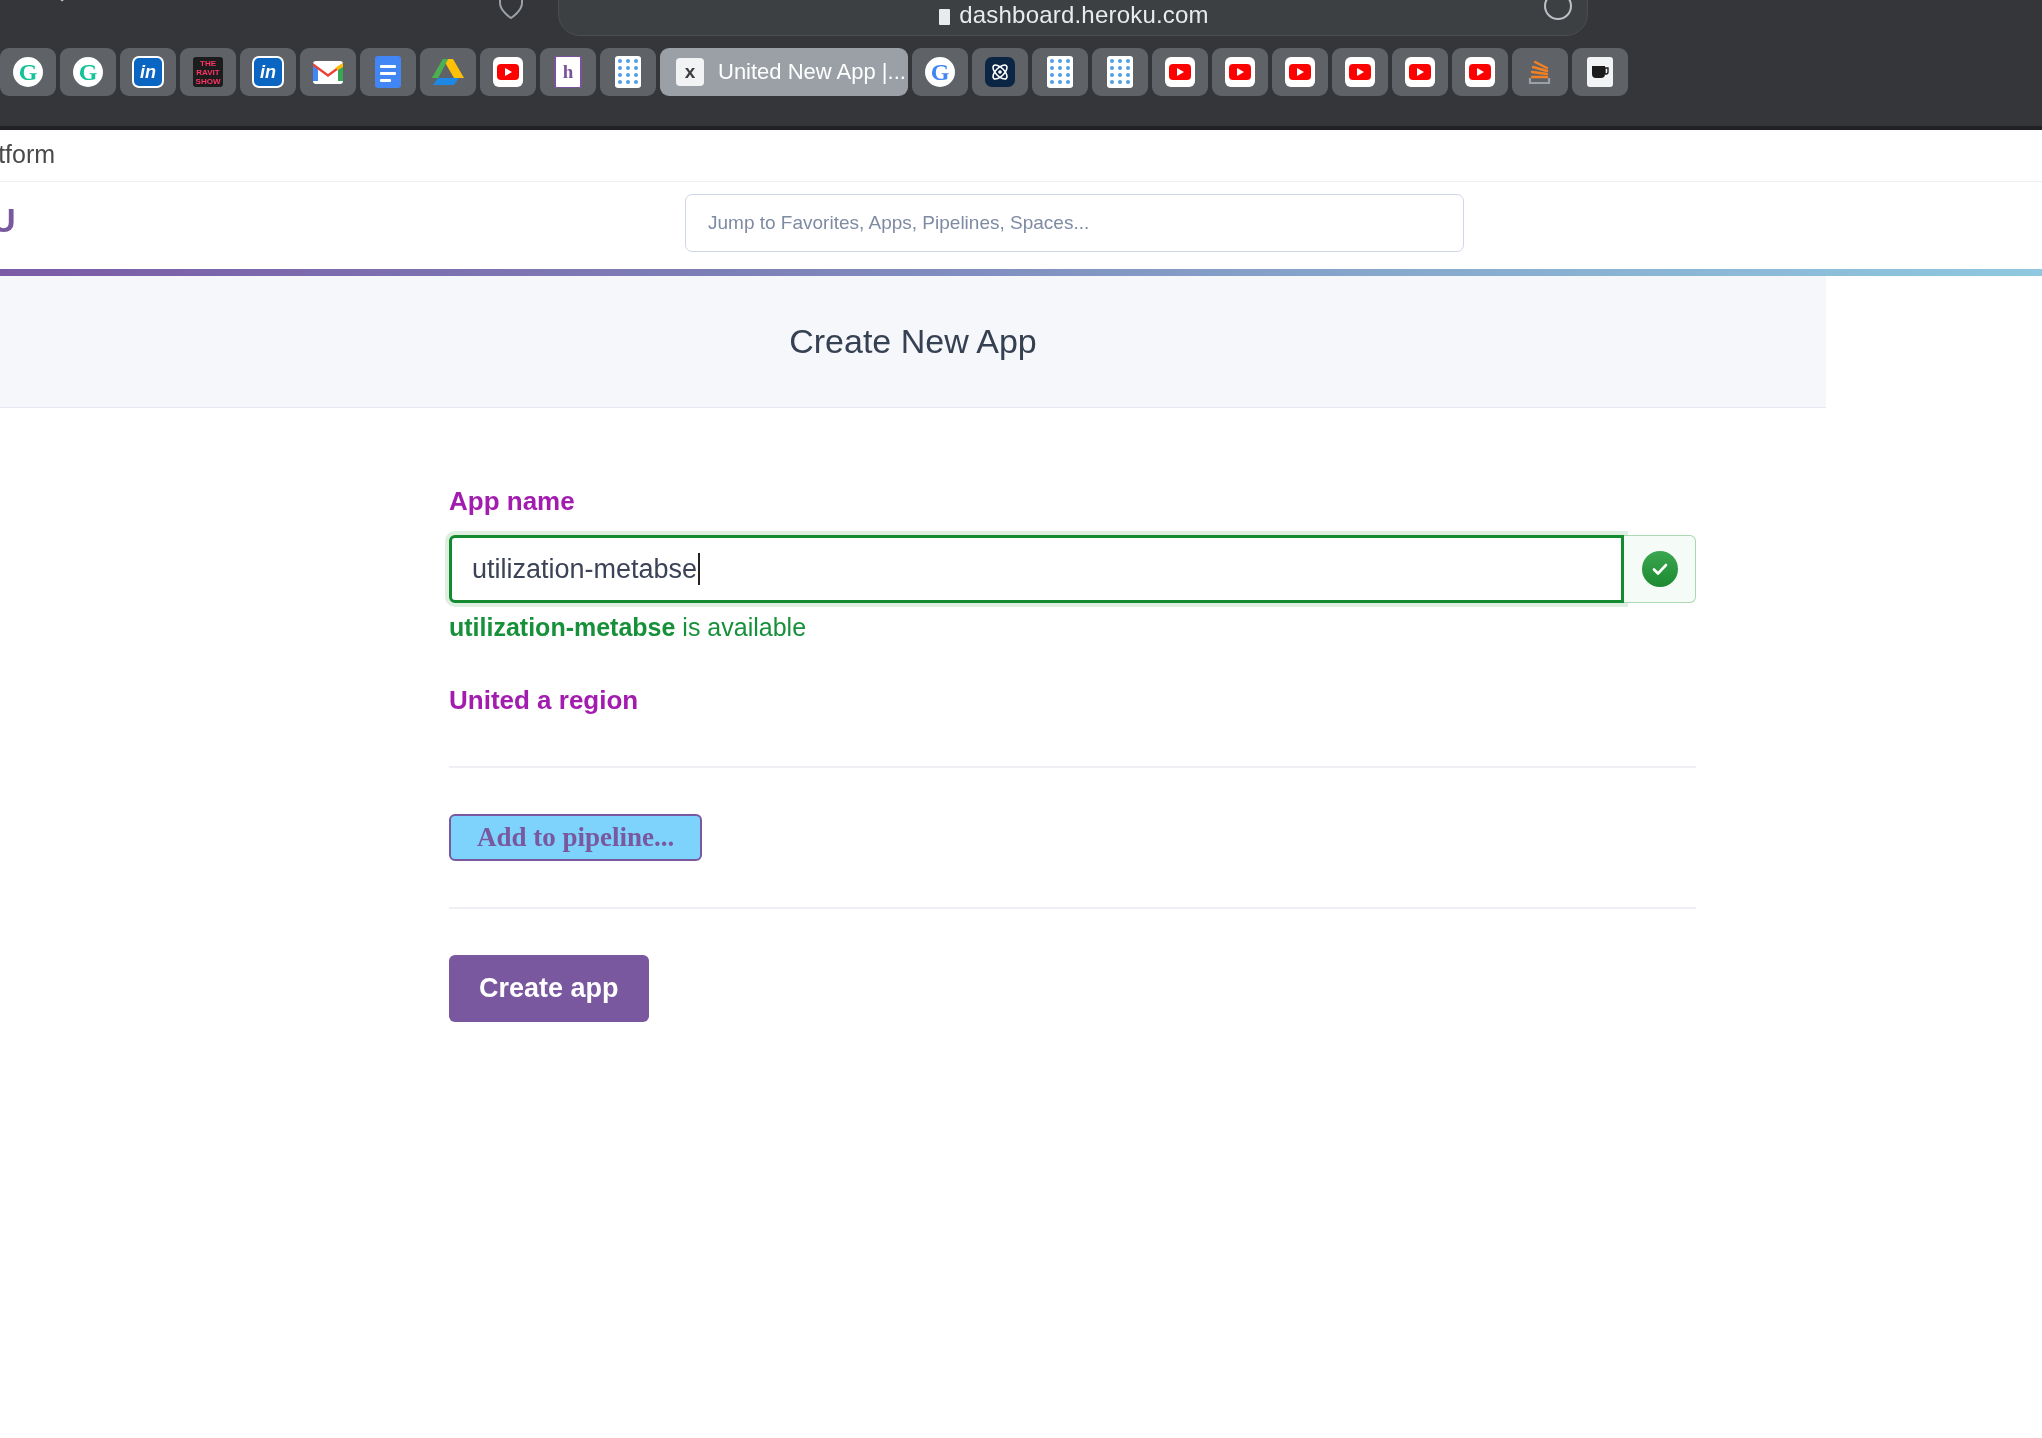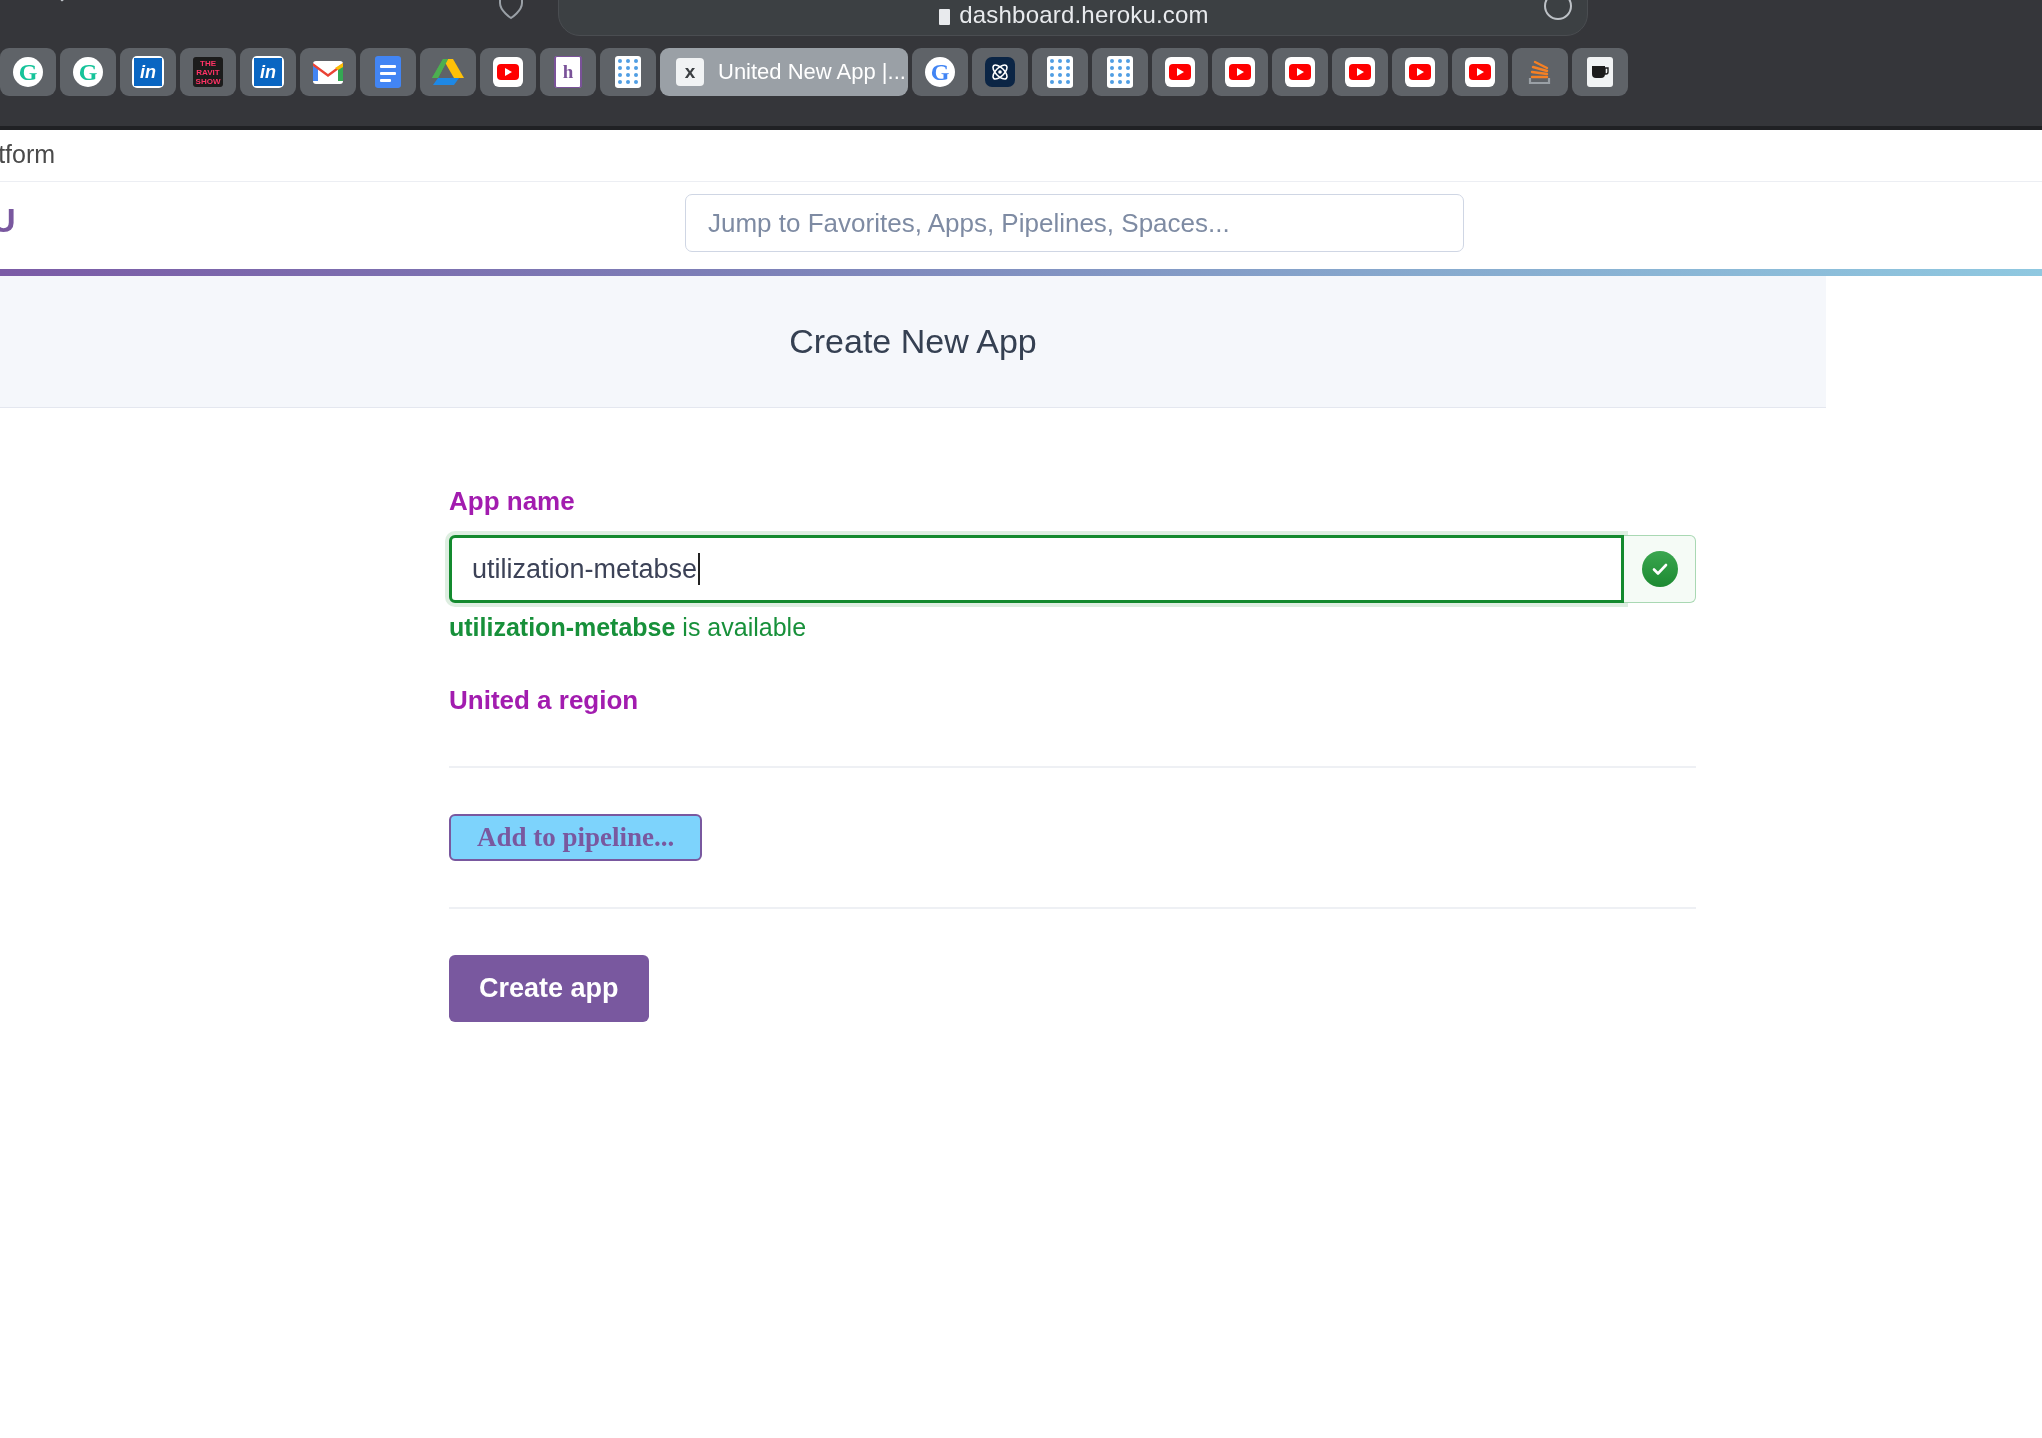--- a/index.html
+++ b/index.html
@@ -139,21 +139,21 @@
     background: #ffffff;
     border-radius: 50%;
     color: #15c39a;
     width: 30px; height: 30px;
     font-family: "Liberation Serif", serif;
     font-size: 24px;
   }
   .fav-li {
     background: #0a66c2;
     color: #ffffff;
-    border-radius: 2px;
+    border-radius: 7px;
     width: 28px; height: 28px;
     font-size: 18px;
     font-style: italic;
     font-weight: bold;
     border: 2px solid #ffffff;
   }
   .fav-ravit {
     background: #1c1c1c;
     color: #ff3366;
     font-size: 8px;
@@ -297,21 +297,21 @@
     position: absolute;
     left: 685px;
     top: 194px;
     width: 779px;
     height: 58px;
     border: 1px solid #cfd6e4;
     border-radius: 7px;
     background: #ffffff;
     box-sizing: border-box;
     color: #7e8ba3;
-    font-size: 26px;
+    font-size: 19px;
     padding: 0 22px;
     outline: none;
     font-family: "Liberation Sans", sans-serif;
   }
   .hk-search::placeholder { color: #7e8ba3; opacity: 1; }
   .hk-gradient {
     position: absolute;
     top: 269px; left: 0;
     width: 2042px; height: 7px;
     background: linear-gradient(90deg, #7b5ba6 0%, #7d7fb7 35%, #87aace 70%, #8fc8e0 100%);

